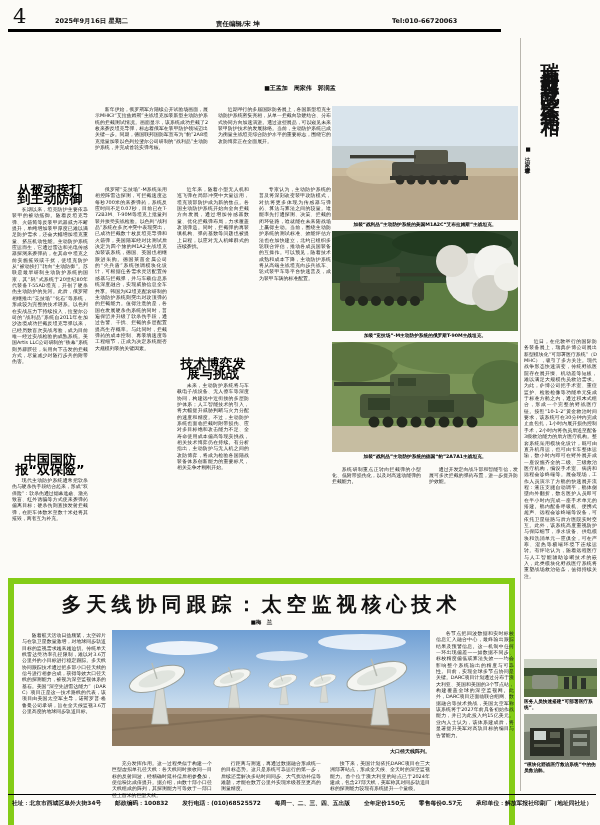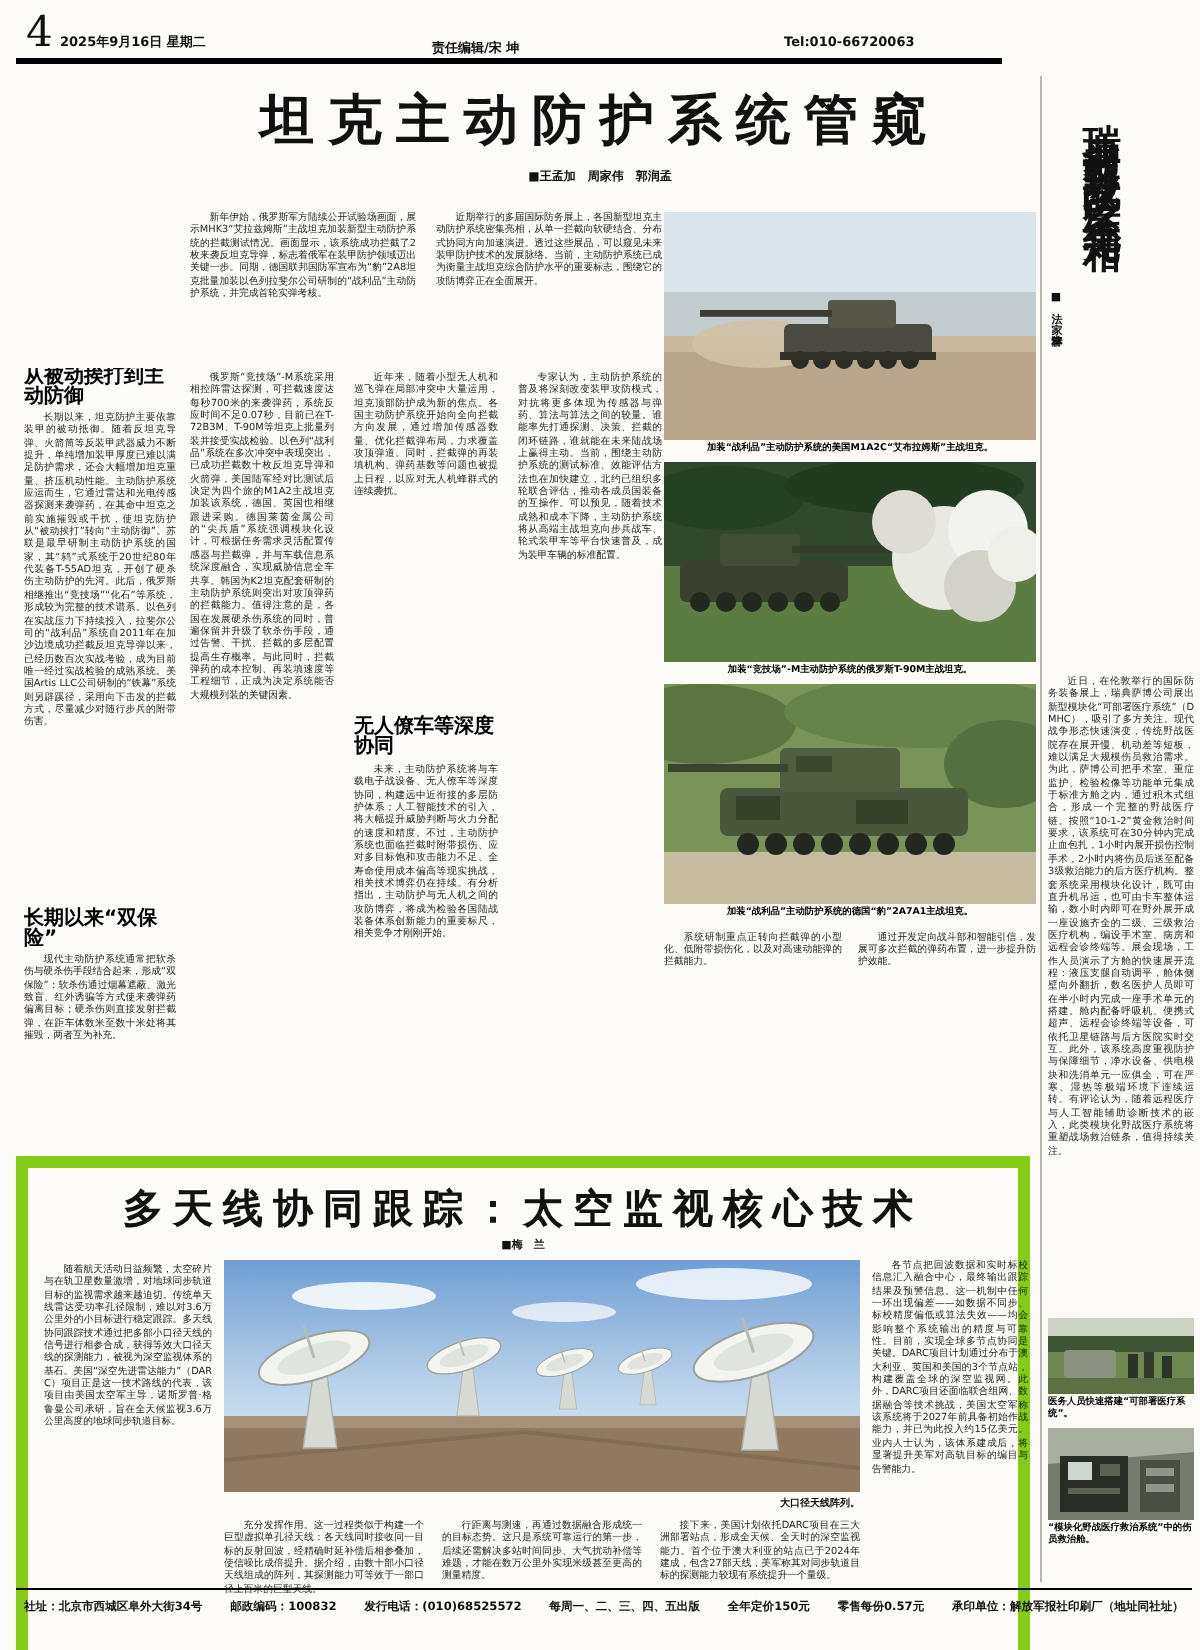--- a/index.html
+++ b/index.html
@@ -1,58 +1,57 @@
 <!DOCTYPE html>
 <html><head>
 <meta charset="utf-8">
 <style>
   html,body{margin:0;padding:0;background:#e8e6e0;}
   #page{position:relative;width:600px;height:825px;margin:0 auto;background:#fcfbf7;
         font-family:"DejaVu Sans",sans-serif;color:#111;overflow:hidden;}
   .abs{position:absolute;}
   .col{font-size:4.9px;line-height:6.35px;text-align:justify;overflow:hidden;color:#1c1c1c;
        text-indent:2em;word-break:break-all;}
-  .colhead{font-size:10px;font-weight:bold;line-height:10px;color:#000;}
+  .colhead{font-size:13px;font-weight:bold;text-align:center;line-height:10px;color:#000;}
   .photocap{font-size:4.7px;font-weight:bold;text-align:center;line-height:6.2px;color:#000;}
   .smallmeta{font-size:6.5px;font-weight:bold;}
   .rule{background:#000;}
   svg{display:block;}
   .flexrow{display:flex;}
 </style>
 </head>
 <body>
 
 <div id="page">
 
   <div class="abs" style="left:13px;top:4px;font-family:'DejaVu Serif',serif;font-size:21px;">4</div>
-  <div class="abs smallmeta" style="left:30px;top:17px;">2025年9月16日 星期二</div>
+  <div class="abs smallmeta" style="left:55px;top:17px;">2025年9月16日 星期二</div>
   <div class="abs smallmeta" style="left:216px;top:20px;">责任编辑/宋 坤</div>
   <div class="abs smallmeta" style="left:392px;top:17px;text-align:right;">Tel:010-66720063</div>
   <div class="abs rule" style="left:8px;top:29px;width:493px;height:2.5px;"></div>
 
-  <div class="abs" style="left:90px;top:42px;width:420px;text-align:center;font-size:27px;font-weight:900;letter-spacing:7px;">坦克主动防护系统管窥</div>
   <div class="abs" style="left:90px;top:84px;width:420px;text-align:center;font-size:6px;font-weight:bold;">■王孟加　周家伟　郭润孟</div>
 
   <div class="abs flexrow" style="left:95px;top:106px;width:236px;height:74px;gap:10px;">
     <div class="col" style="flex:1;">新年伊始，俄罗斯军方陆续公开试验场画面，展示MHK3“艾拉兹姆斯”主战坦克加装新型主动防护系统的拦截测试情况。画面显示，该系统成功拦截了2枚来袭反坦克导弹，标志着俄军在装甲防护领域迈出关键一步。同期，德国联邦国防军宣布为“豹”2A8坦克批量加装以色列拉斐尔公司研制的“战利品”主动防护系统，并完成首轮实弹考核。</div>
     <div class="col" style="flex:1;">近期举行的多届国际防务展上，各国新型坦克主动防护系统密集亮相，从单一拦截向软硬结合、分布式协同方向加速演进。透过这些展品，可以窥见未来装甲防护技术的发展脉络。当前，主动防护系统已成为衡量主战坦克综合防护水平的重要标志，围绕它的攻防博弈正在全面展开。</div>
   </div>
 
   <div class="abs" style="left:12px;top:184px;width:76px;height:348px;overflow:hidden;">
     <div class="colhead">从被动挨打到主动防御</div>
     <div class="col" style="height:246px;margin-top:2px;">长期以来，坦克防护主要依靠装甲的被动抵御。随着反坦克导弹、火箭筒等反装甲武器威力不断提升，单纯增加装甲厚度已难以满足防护需求，还会大幅增加坦克重量、挤压机动性能。主动防护系统应运而生，它通过雷达和光电传感器探测来袭弹药，在其命中坦克之前实施摧毁或干扰，使坦克防护从“被动挨打”转向“主动防御”。苏联是最早研制主动防护系统的国家，其“鸫”式系统于20世纪80年代装备T-55AD坦克，开创了硬杀伤主动防护的先河。此后，俄罗斯相继推出“竞技场”“化石”等系统，形成较为完整的技术谱系。以色列在实战压力下持续投入，拉斐尔公司的“战利品”系统自2011年在加沙边境成功拦截反坦克导弹以来，已经历数百次实战考验，成为目前唯一经过实战检验的成熟系统。美国Artis LLC公司研制的“铁幕”系统则另辟蹊径，采用向下击发的拦截方式，尽量减少对随行步兵的附带伤害。</div>
-    <div class="colhead" style="margin-top:3px;">长期以来“双保险”</div>
+    <div class="colhead" style="margin-top:3px;">中国国防报“双保险”</div>
     <div class="col" style="height:66px;margin-top:2px;">现代主动防护系统通常把软杀伤与硬杀伤手段结合起来，形成“双保险”：软杀伤通过烟幕遮蔽、激光致盲、红外诱骗等方式使来袭弹药偏离目标；硬杀伤则直接发射拦截弹，在距车体数米至数十米处将其摧毁，两者互为补充。</div>
   </div>
 
   <div class="abs flexrow" style="left:95px;top:186px;width:236px;height:346px;gap:10px;">
     <div class="col" style="flex:1;height:346px;">俄罗斯“竞技场”-M系统采用相控阵雷达探测，可拦截速度达每秒700米的来袭弹药，系统反应时间不足0.07秒，目前已在T-72B3M、T-90M等坦克上批量列装并接受实战检验。以色列“战利品”系统在多次冲突中表现突出，已成功拦截数十枚反坦克导弹和火箭弹，美国陆军经对比测试后决定为四个旅的M1A2主战坦克加装该系统，德国、英国也相继跟进采购。德国莱茵金属公司的“尖兵盾”系统强调模块化设计，可根据任务需求灵活配置传感器与拦截弹，并与车载信息系统深度融合，实现威胁信息全车共享。韩国为K2坦克配套研制的主动防护系统则突出对攻顶弹药的拦截能力。值得注意的是，各国在发展硬杀伤系统的同时，普遍保留并升级了软杀伤手段，通过告警、干扰、拦截的多层配置提高生存概率。与此同时，拦截弹药的成本控制、再装填速度等工程细节，正成为决定系统能否大规模列装的关键因素。</div>
     <div style="flex:1;overflow:hidden;">
       <div class="col" style="height:170px;">近年来，随着小型无人机和巡飞弹在局部冲突中大量运用，坦克顶部防护成为新的焦点。各国主动防护系统开始向全向拦截方向发展，通过增加传感器数量、优化拦截弹布局，力求覆盖攻顶弹道。同时，拦截弹的再装填机构、弹药基数等问题也被提上日程，以应对无人机蜂群式的连续袭扰。</div>
-      <div class="colhead" style="margin:3px 0;">无人僚车等深度协同</div>
+      <div class="colhead" style="margin:3px 0;">技术博弈发展与挑战</div>
       <div class="col" style="height:158px;">未来，主动防护系统将与车载电子战设备、无人僚车等深度协同，构建远中近衔接的多层防护体系；人工智能技术的引入，将大幅提升威胁判断与火力分配的速度和精度。不过，主动防护系统也面临拦截时附带损伤、应对多目标饱和攻击能力不足、全寿命使用成本偏高等现实挑战，相关技术博弈仍在持续。有分析指出，主动防护与无人机之间的攻防博弈，将成为检验各国陆战装备体系创新能力的重要标尺，相关竞争才刚刚开始。</div>
     </div>
     <div class="col" style="flex:1;height:346px;">专家认为，主动防护系统的普及将深刻改变装甲攻防模式，对抗将更多体现为传感器与弹药、算法与算法之间的较量。谁能率先打通探测、决策、拦截的闭环链路，谁就能在未来陆战场上赢得主动。当前，围绕主动防护系统的测试标准、效能评估方法也在加快建立，北约已组织多轮联合评估，推动各成员国装备的互操作。可以预见，随着技术成熟和成本下降，主动防护系统将从高端主战坦克向步兵战车、轮式装甲车等平台快速普及，成为装甲车辆的标准配置。</div>
   </div>
 
   <div class="abs" style="left:332px;top:106px;width:186px;">
     <svg width="186" height="114" viewBox="0 0 186 114">
       <rect width="186" height="114" fill="#d9e4ec"></rect>
       <rect y="40" width="186" height="24" fill="#c3cdd0"></rect>
       <rect y="62" width="186" height="52" fill="#b7a68a"></rect>

